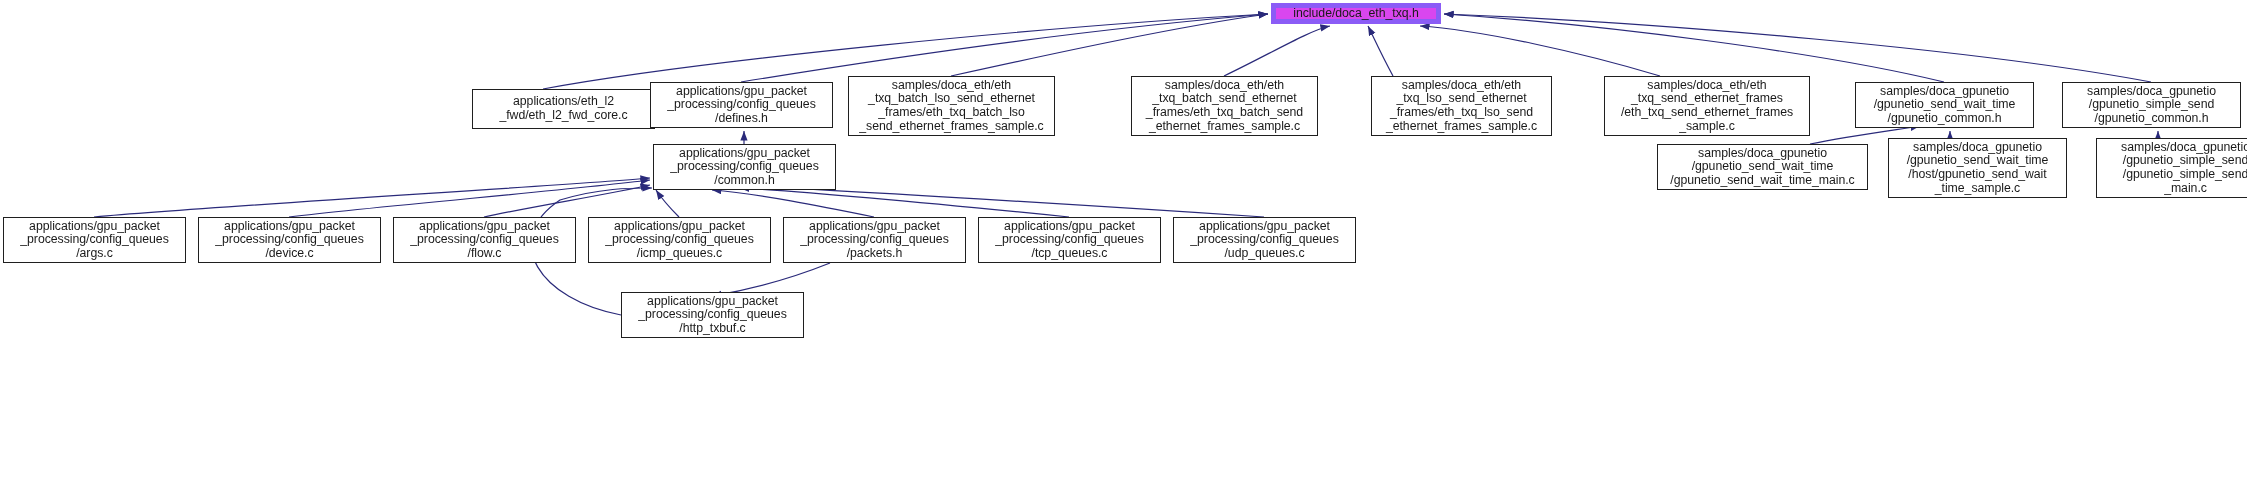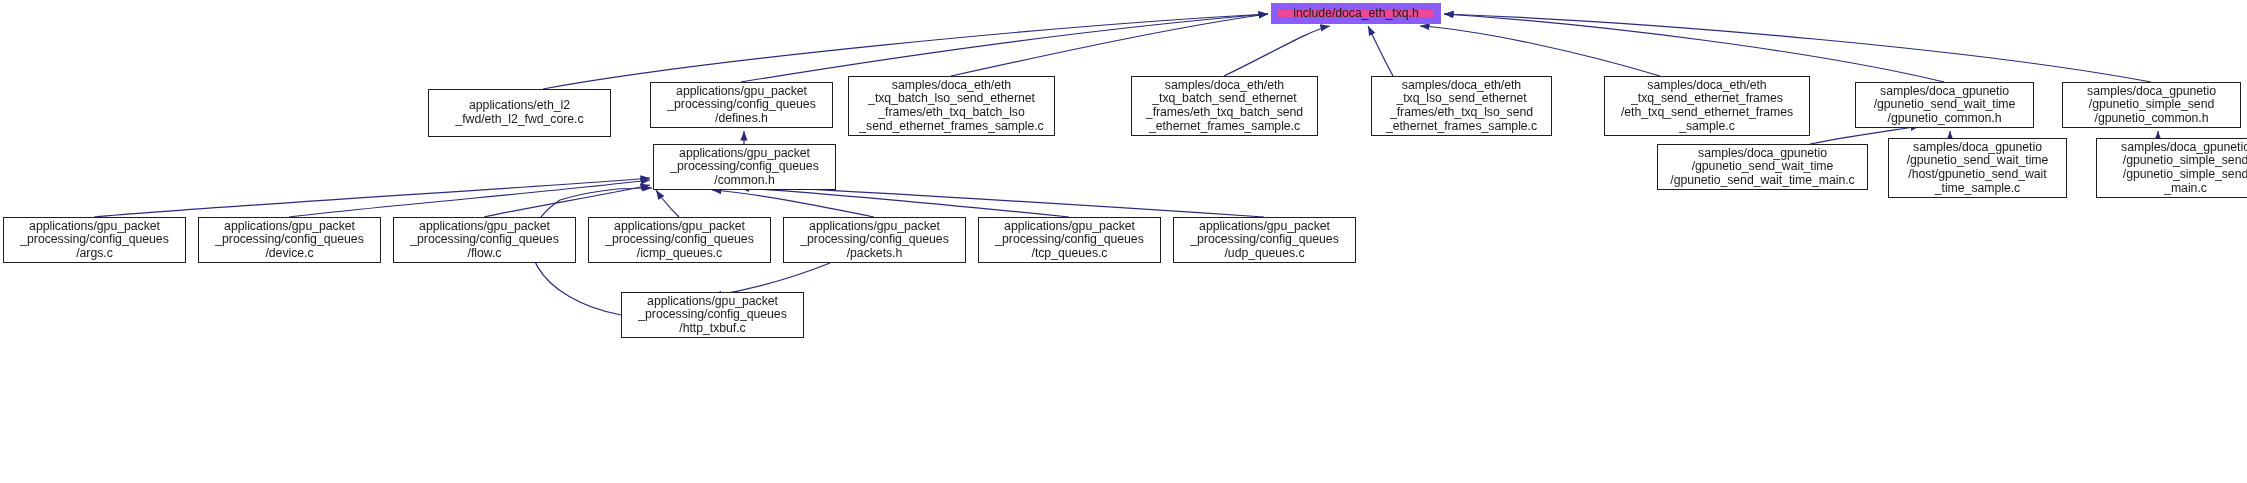--- a/index.html
+++ b/index.html
@@ -34,22 +34,22 @@
     text-align: center;
     display: flex;
     flex-direction: column;
     align-items: center;
     justify-content: center;
     white-space: pre-line;
     letter-spacing: -0.05px;
     z-index: 2;
   }
   .node.root {
-    background: #ec4899;
-    border: 7px solid #8b5cf6;
+    background: #d946ef;
+    border: 5px solid #8b5cf6;
   }
   .node .lbl {
     display: block;
     width: 100%;
     padding: 0 4px;
     box-sizing: border-box;
   }
 </style>
 </head>
 <body>
@@ -80,21 +80,21 @@
         <path d="M1264,217 C1100,206 840,190 742,186" fill="none" stroke="#2a2a7a" stroke-width="1.2" marker-end="url(#arrow)"></path>
         <path d="M621,315 C540,300 500,240 560,200 C600,188 630,188 652,188" fill="none" stroke="#2a2a7a" stroke-width="1.2" marker-end="url(#arrow)"></path>
         <path d="M830,263 C800,275 760,288 712,296" fill="none" stroke="#2a2a7a" stroke-width="1.2" marker-end="url(#arrow)"></path>
         <path d="M1810,144 C1850,136 1895,130 1920,126" fill="none" stroke="#2a2a7a" stroke-width="1.2" marker-end="url(#arrow)"></path>
         <path d="M1950,138 L1950,131" fill="none" stroke="#2a2a7a" stroke-width="1.2" marker-end="url(#arrow)"></path>
         <path d="M2158,138 L2158,131" fill="none" stroke="#2a2a7a" stroke-width="1.2" marker-end="url(#arrow)"></path>
       </g>
   </svg>
   <div id="node-layer">
       <div class="node root" style="left: 1271px; top: 3px; width: 170px; height: 21px;"><span class="lbl">include/doca_eth_txq.h</span></div>
-      <div class="node" style="left: 428px; top: 89px; width: 183px; height: 48px;"><span class="lbl">applications/eth_l2
+      <div class="node" style="left: 472px; top: 89px; width: 183px; height: 40px;"><span class="lbl">applications/eth_l2
 _fwd/eth_l2_fwd_core.c</span></div>
       <div class="node" style="left: 650px; top: 82px; width: 183px; height: 46px;"><span class="lbl">applications/gpu_packet
 _processing/config_queues
 /defines.h</span></div>
       <div class="node" style="left: 848px; top: 76px; width: 207px; height: 60px;"><span class="lbl">samples/doca_eth/eth
 _txq_batch_lso_send_ethernet
 _frames/eth_txq_batch_lso
 _send_ethernet_frames_sample.c</span></div>
       <div class="node" style="left: 1131px; top: 76px; width: 187px; height: 60px;"><span class="lbl">samples/doca_eth/eth
 _txq_batch_send_ethernet

